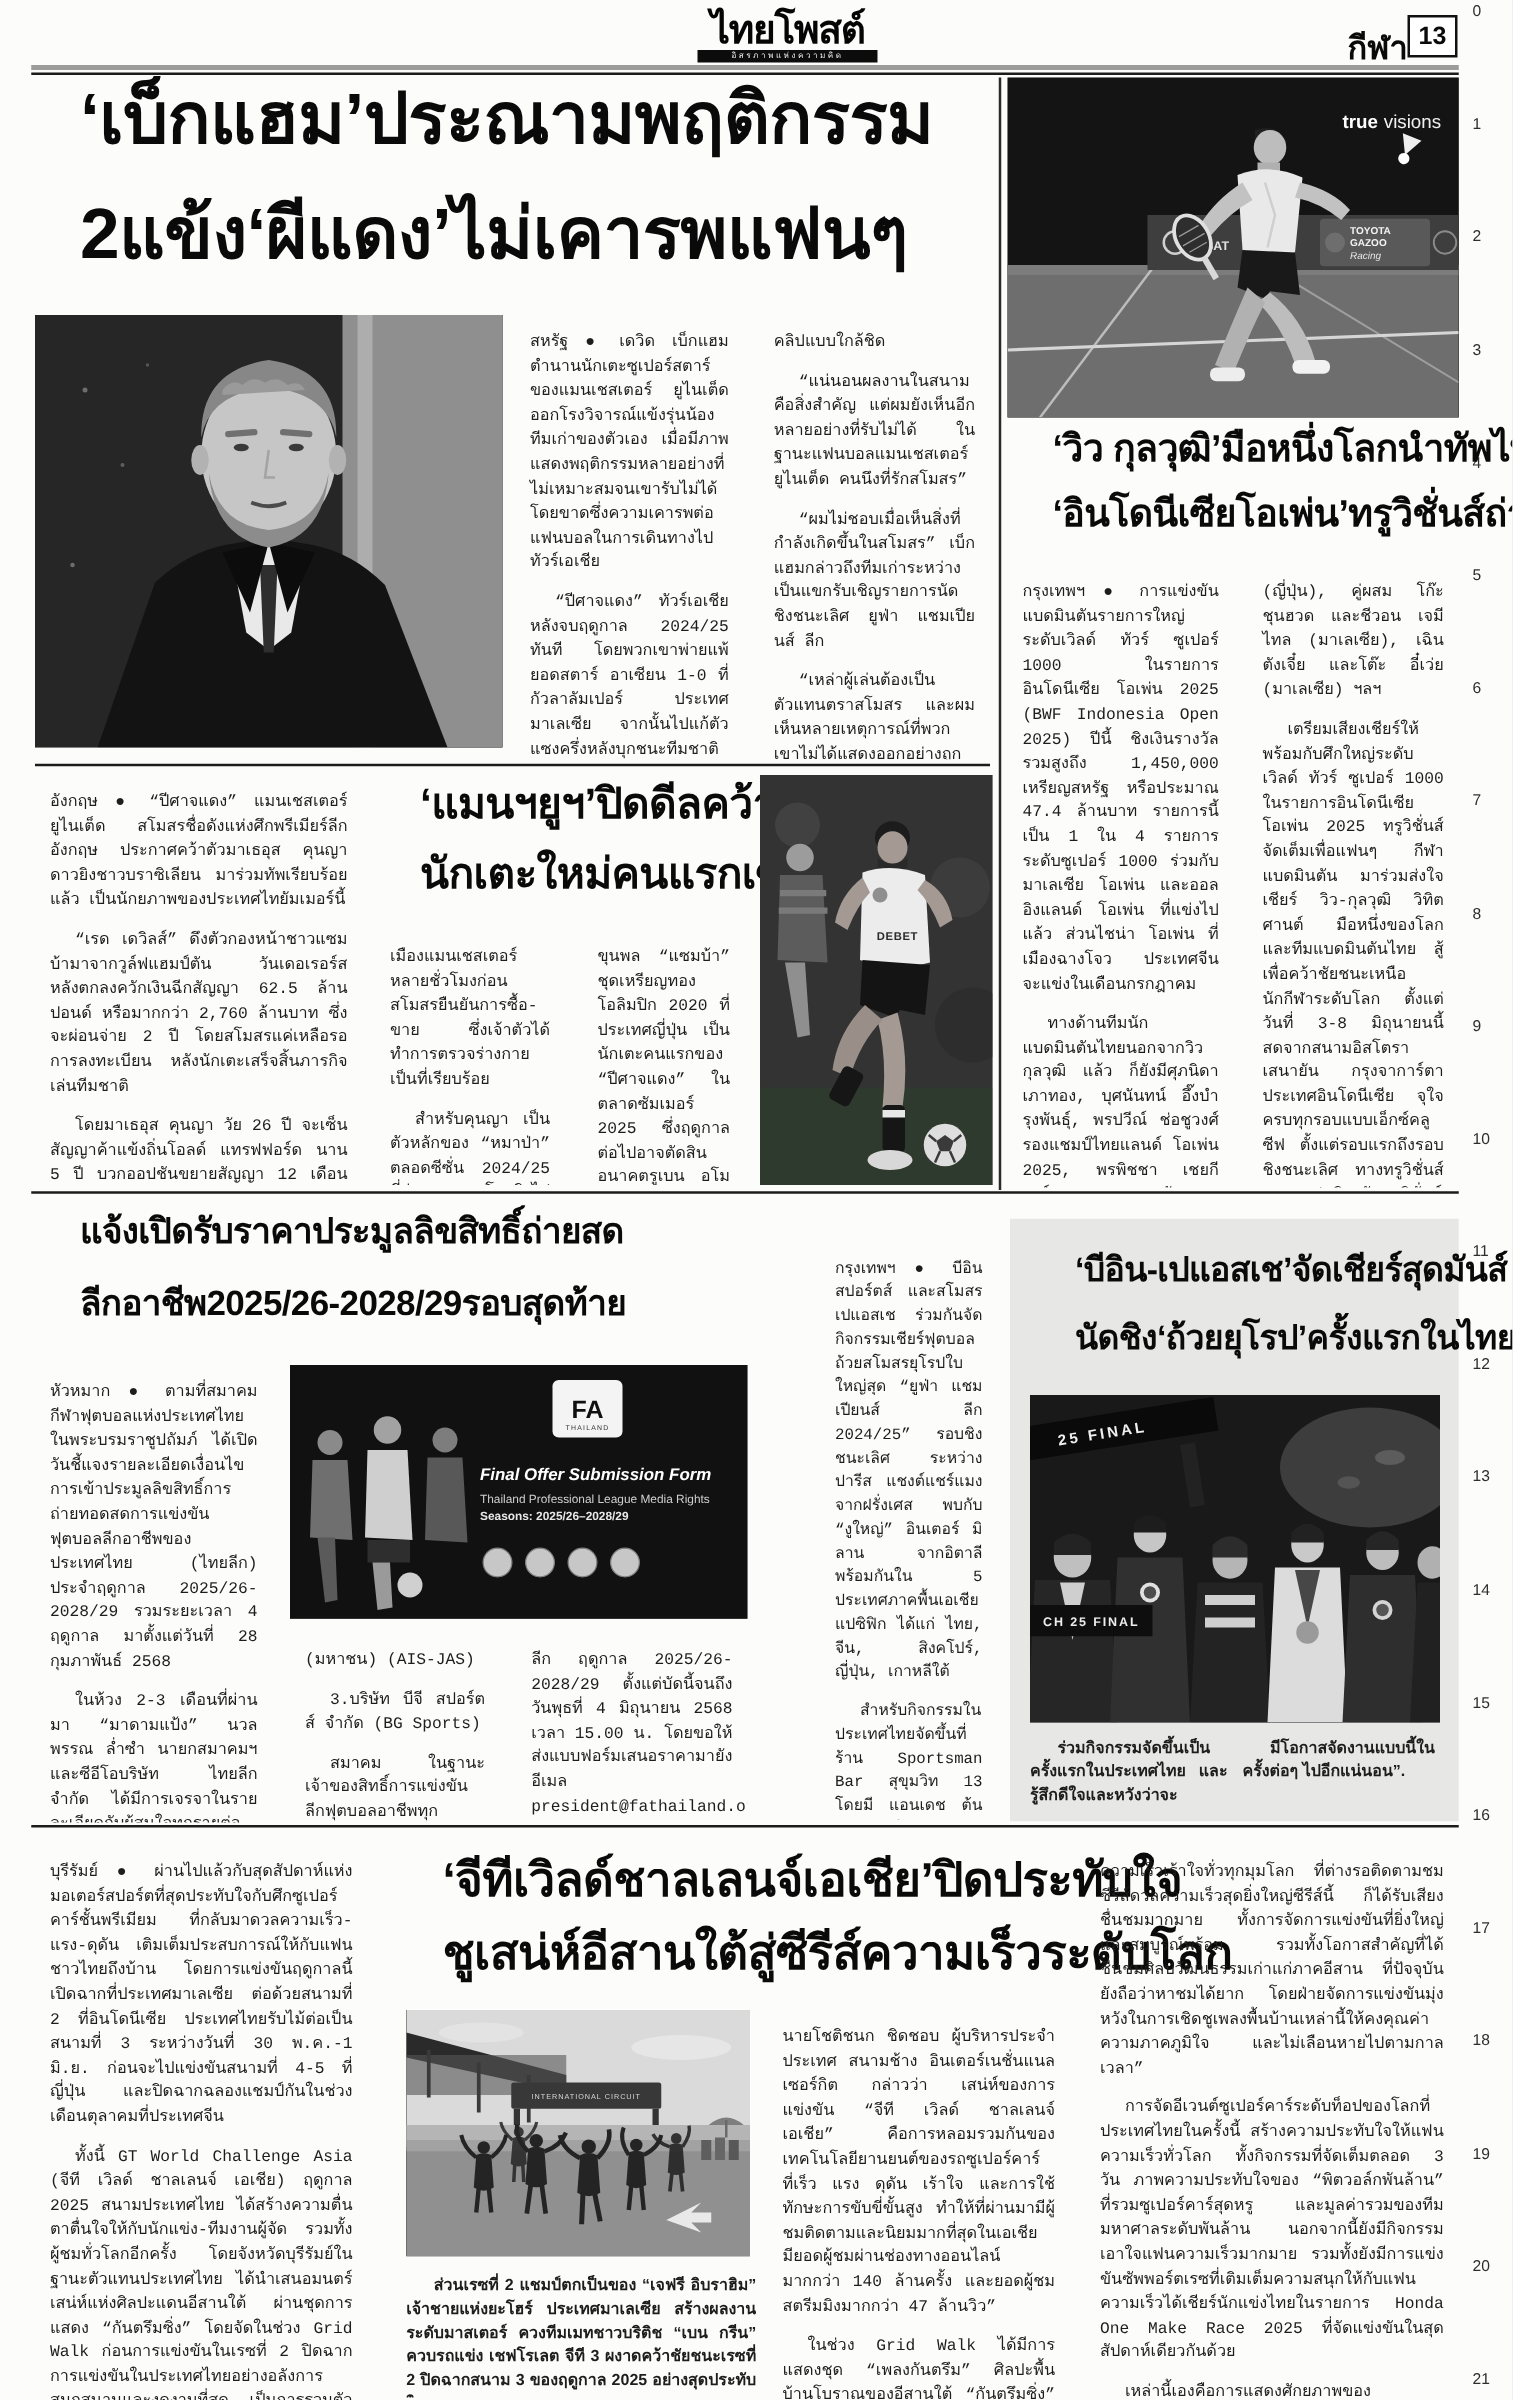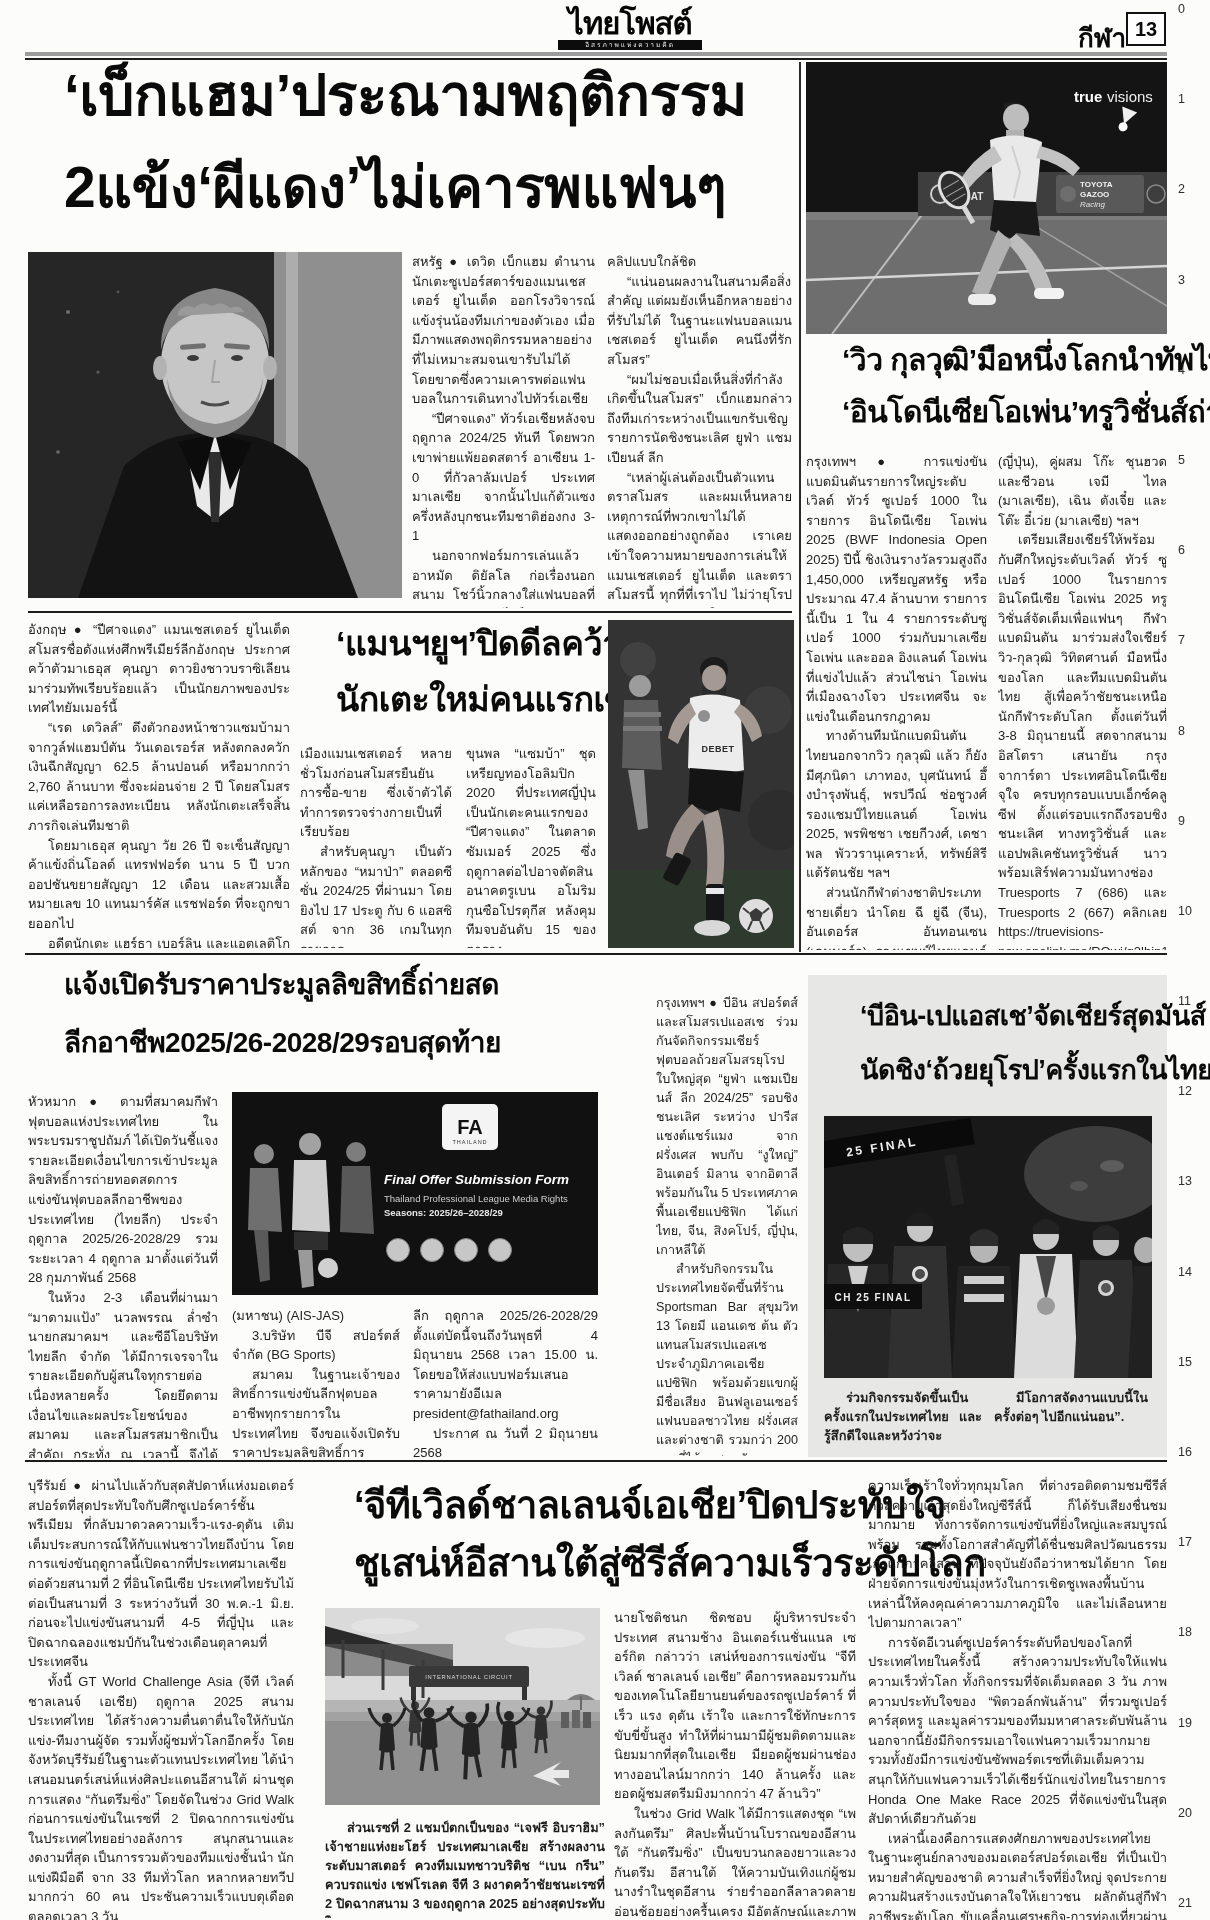--- a/index.html
+++ b/index.html
@@ -9,21 +9,21 @@
   
   .hl{font-weight:900;color:#0a0a0a;line-height:1.04;white-space:nowrap;letter-spacing:-.5px;margin-left:36px;}
   .hl-xl{font-size:57px;}
   .hl-lg{font-size:28px;}
   .hl-gt{font-size:38px;text-align:center;}
   .hl-md{font-size:34px;}
   .hl-bd{font-size:30px;}
   .hl-be{font-size:27px;}
   
   .cols{font-size:13px;line-height:19.6px;color:#1d1d1d;text-align:justify;overflow:hidden;}
-  .cols p{margin:0;text-indent:20px;}
+  .cols p{margin:12px;text-indent:20px;font-family:Liberation Mono, monospace;}
   .cols p:first-child{text-indent:0;}
   .caption{font-size:12.8px;line-height:19px;color:#1d1d1d;text-align:justify;overflow:hidden;font-weight:bold;}
   .caption p{margin:0;text-indent:22px;}
   .caption p:first-child{text-indent:22px;}
   
   .rule{background:#1c1c1c;}
   .rule-gray{background:#9c9c9c;}
   .vrule{background:#2a2a2a;}
   
   .brand{font-size:31px;font-weight:900;letter-spacing:-1px;color:#050505;text-align:center;line-height:1;}

